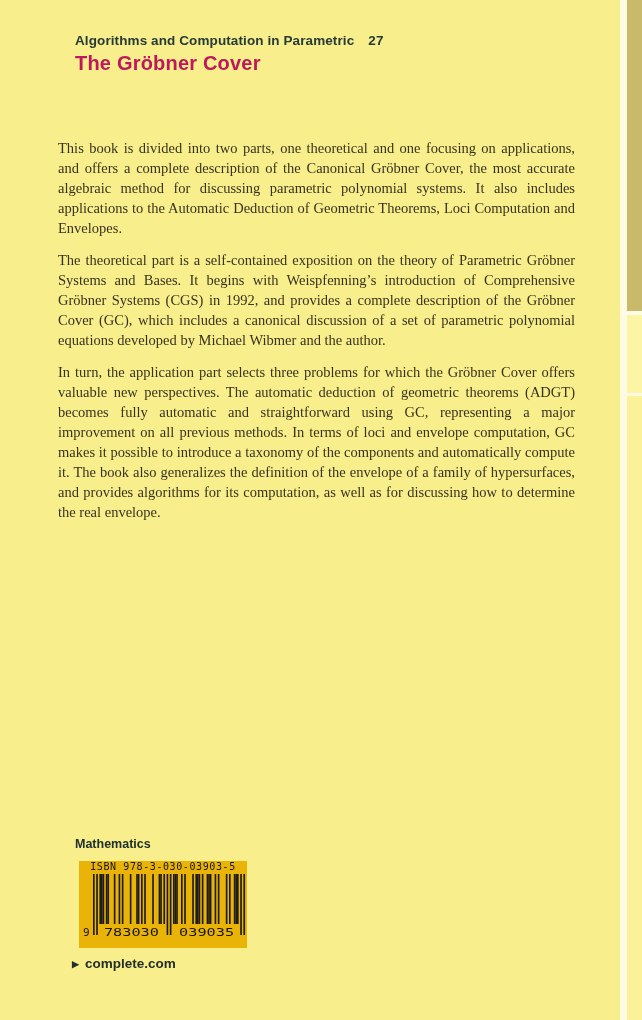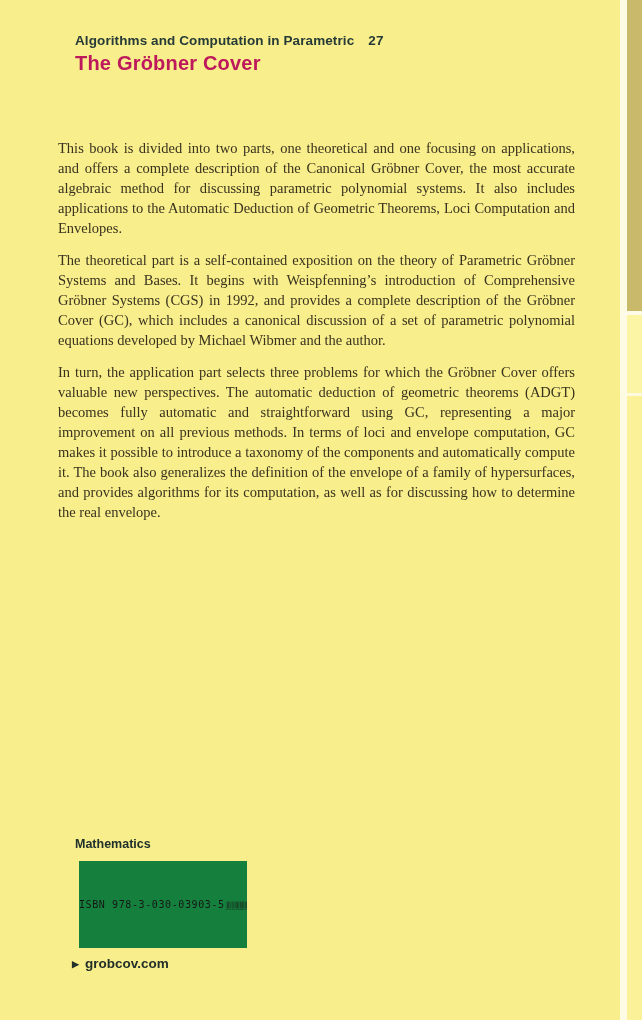--- a/index.html
+++ b/index.html
@@ -24,22 +24,22 @@
   .blurb{
     position:absolute;left:58px;top:138px;width:517px;
     font-family:"Liberation Serif",serif;font-size:14.5px;line-height:20px;
     color:#39321f;text-align:justify;
   }
   .blurb p{margin:0 0 12px 0;}
 
   .category{position:absolute;left:75px;top:837px;font-size:12.5px;font-weight:bold;color:#20302b;}
 
   .barcode-box{
-    position:absolute;left:79px;top:861px;width:168px;height:87px;background:#15803d;
-    display:flex;flex-direction:row;align-items:center;box-sizing:border-box;padding-top:0;
+    position:absolute;left:79px;top:861px;width:168px;height:87px;background:#eab308;
+    display:flex;flex-direction:column;align-items:center;box-sizing:border-box;padding-top:0;
   }
   .isbn{
     font-family:"DejaVu Sans Mono",monospace;font-size:10px;letter-spacing:.6px;
     color:#161616;white-space:nowrap;
   }
   .barcode-box svg{display:block;margin-top:2px;}
   .barcode-box svg rect{fill:#1c1c1c;}
   .barcode-box svg text{
     font-family:"DejaVu Sans Mono",monospace;font-size:11px;fill:#161616;
   }
@@ -120,16 +120,16 @@
         <rect x="157.00" y="0" width="1.65" height="50"></rect>
         <rect x="160.20" y="0" width="1.65" height="61"></rect>
         <rect x="163.40" y="0" width="1.65" height="61"></rect>
         <text x="3" y="62">9</text>
         <text x="51.4" y="62" text-anchor="middle" textLength="55" lengthAdjust="spacingAndGlyphs">783030</text>
         <text x="126.6" y="62" text-anchor="middle" textLength="55" lengthAdjust="spacingAndGlyphs">039035</text>
       </svg>
   </div>
 
   <div class="web">
-    <span class="tri">▶</span><span>grobcov.com</span>
+    <span class="tri">▶</span><span>complete.com</span>
   </div>
 
 </div>
 
 </body></html>

